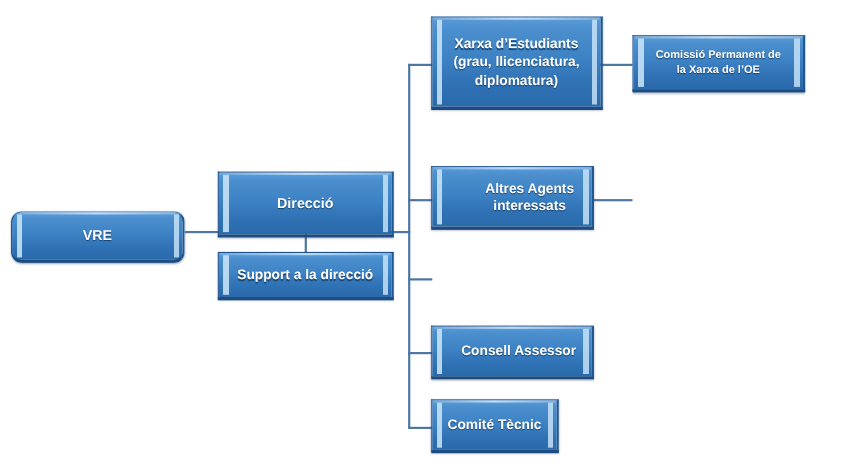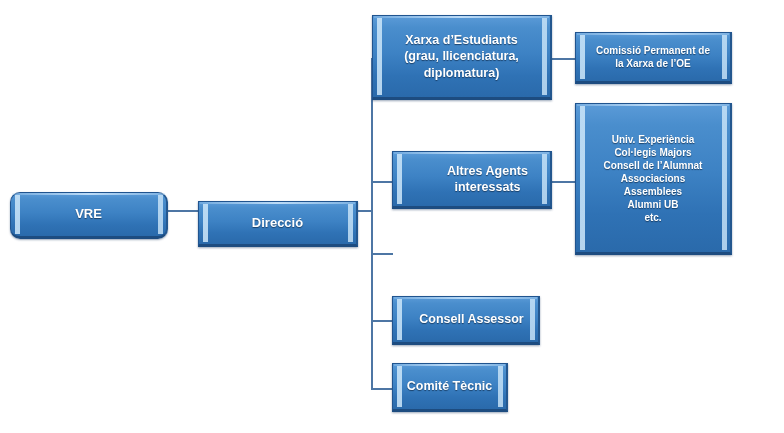--- a/index.html
+++ b/index.html
@@ -107,50 +107,44 @@
   <div class="conn h" style="left:371px; top:320px; width:22px;"></div>
   <div class="conn h" style="left:371px; top:388px; width:22px;"></div>
 
   <div class="conn h" style="left:539px; top:58px; width:36px;"></div>
   <div class="conn h" style="left:539px; top:181px; width:36px;"></div>
 
   <div class="node" style="left:10px; top:192px; width:158px; height:47px;border-radius:10px;">
     <span class="label f13">VRE</span>
   </div>
 
-  <div class="node" style="left:198px; top:156px; width:160px; height:46px;margin-top:45px;">
+  <div class="node" style="left:198px; top:156px; width:160px; height:60px;">
     <span class="label f13">Direcció</span>
   </div>
 
+  <div class="node" style="left:198px; top:229px; width:160px; height:44px;">
+    <span class="label f125">Support a la direcció</span>
+  </div>
 
-  <div class="node" style="left:372px; top:15px; width:180px; height:85px;">
+  <div class="node" style="left:392px; top:15px; width:156px; height:85px;">
     <span class="label f125">Xarxa d’Estudiants
 (grau, llicenciatura,
 diplomatura)</span>
   </div>
 
   <div class="node" style="left:575px; top:32px; width:157px; height:52px;">
     <span class="label f12 wide-text">Comissió Permanent de
 la Xarxa de l’OE</span>
   </div>
 
-  <div class="node" style="left:392px; top:151px; width:160px; height:58px;padding-left:32px;">
+  <div class="node" style="left:392px; top:151px; width:148px; height:58px;padding-left:32px;">
     <span class="label f125">Altres Agents
 interessats</span>
   </div>
 
-  <div class="node" style="left:575px; top:103px; width:157px; height:152px;">
-    <span class="label f12 wide-text">Univ. Experiència
-Col·legis Majors
-Consell de l’Alumnat
-Associacions
-Assemblees
-Alumni UB
-etc.</span>
-  </div>
 
 
   <div class="node" style="left:392px; top:296px; width:148px; height:49px;padding-left:12px;">
     <span class="label f125">Consell Assessor</span>
   </div>
 
   <div class="node" style="left:392px; top:363px; width:116px; height:49px;">
     <span class="label f125">Comité Tècnic</span>
   </div>
 

